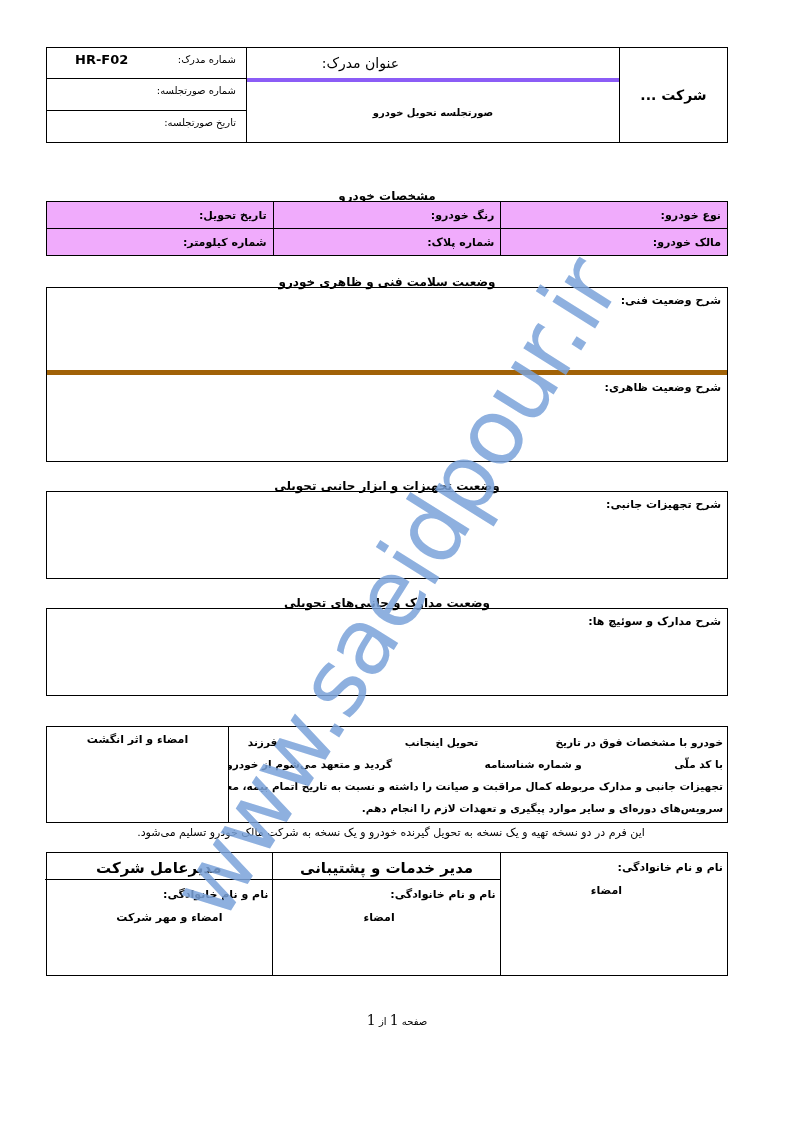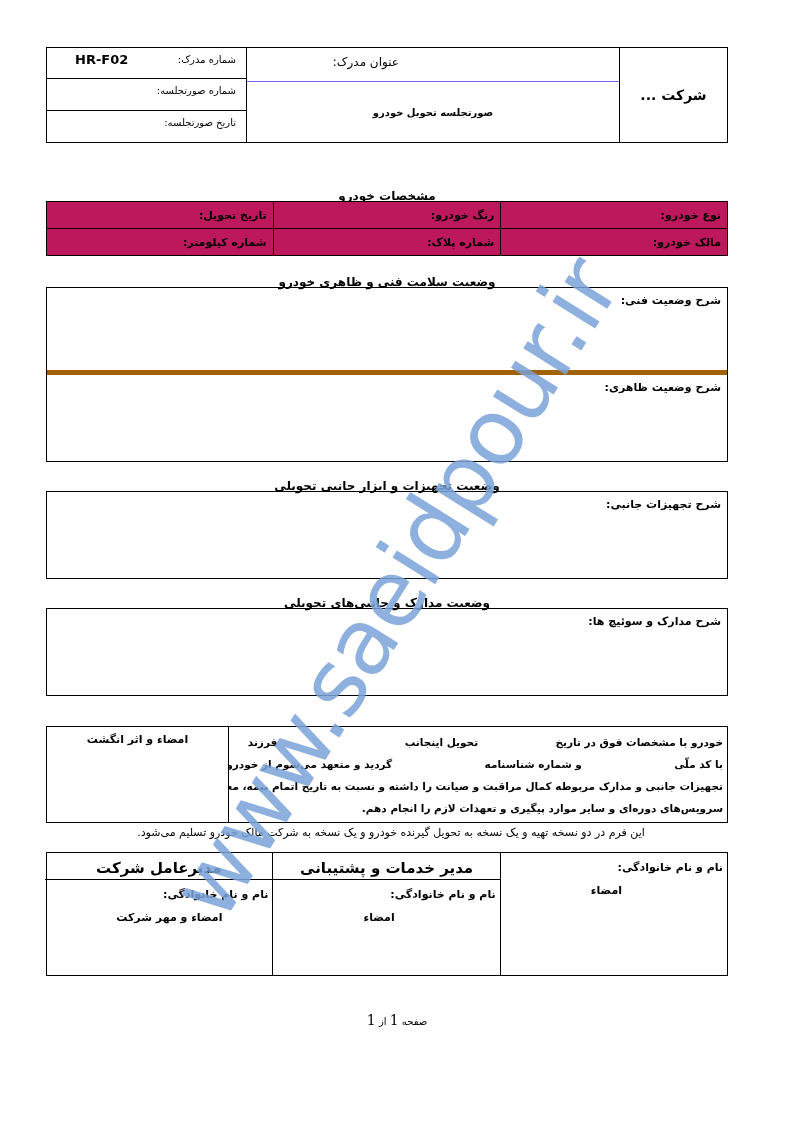--- a/index.html
+++ b/index.html
@@ -5,34 +5,34 @@
     * { box-sizing: border-box; margin: 0; padding: 0; }
     html, body { width: 794px; height: 1123px; background: #ffffff; overflow: hidden; }
     body { position: relative; font-family: "DejaVu Sans", sans-serif; color: #000; direction: rtl; }
 
     .abs { position: absolute; }
 
     
     .hdr { left: 46px; top: 47px; width: 682px; height: 96px; border: 1px solid #000; }
     .hdr .company { position: absolute; right: 0; top: 0; width: 108px; height: 94px; border-left: 1px solid #000;
       display: flex; align-items: center; justify-content: center; font-weight: bold; font-size: 14px; }
-    .hdr .title-top { position: absolute; right: 108px; top: 0; width: 372px; height: 34px; border-bottom: 1px solid #8b5cf6;
-      font-size: 12px; padding: 7px 220px 0 0; }
+    .hdr .title-top { position: absolute; right: 108px; top: 0; width: 372px; height: 34px; border-bottom: 4px solid #8b5cf6;
+      font-size: 14px; padding: 7px 220px 0 0; }
     .hdr .title-main { position: absolute; right: 108px; top: 34px; width: 372px; height: 60px;
       display: flex; align-items: center; justify-content: center; font-weight: bold; font-size: 10px; }
     .hdr .meta { position: absolute; left: 0; top: 0; width: 200px; height: 94px; border-right: 1px solid #000; }
     .hdr .meta-row { height: 31.3px; border-bottom: 1px solid #000; font-size: 10px; padding: 6px 10px 0 0; position: relative; }
     .hdr .meta-row:last-child { border-bottom: none; }
     .hdr .doc-code { position: absolute; left: 28px; top: 4px; font-weight: bold; font-size: 13px; direction: ltr; }
 
     .section-title { left: 46px; width: 682px; text-align: center; font-weight: bold; font-size: 12px; margin-top: 12px; }
 
     
     .specs { left: 46px; top: 201px; width: 682px; border: 1px solid #000; border-collapse: collapse; }
-    .specs td { border: 1px solid #000; background: #be185d; height: 27px; font-size: 11px; font-weight: bold;
+    .specs td { border: 1px solid #000; background: #f0abfc; height: 27px; font-size: 11px; font-weight: bold;
       padding: 0 6px; vertical-align: middle; text-align: right; }
 
     .box { left: 46px; width: 682px; border: 1px solid #000; }
     .box-label { font-size: 11px; font-weight: bold; padding: 6px 6px 0 0; }
 
     
     .decl { left: 46px; top: 726px; width: 682px; height: 97px; border: 1px solid #000; }
     .decl .sign { position: absolute; left: 0; top: 0; width: 182px; height: 95px; border-right: 1px solid #000;
       text-align: center; font-size: 11px; font-weight: bold; padding-top: 6px; }
     .decl .text { position: absolute; right: 0; top: 0; width: 498px; height: 95px; font-size: 10.5px; font-weight: bold;

